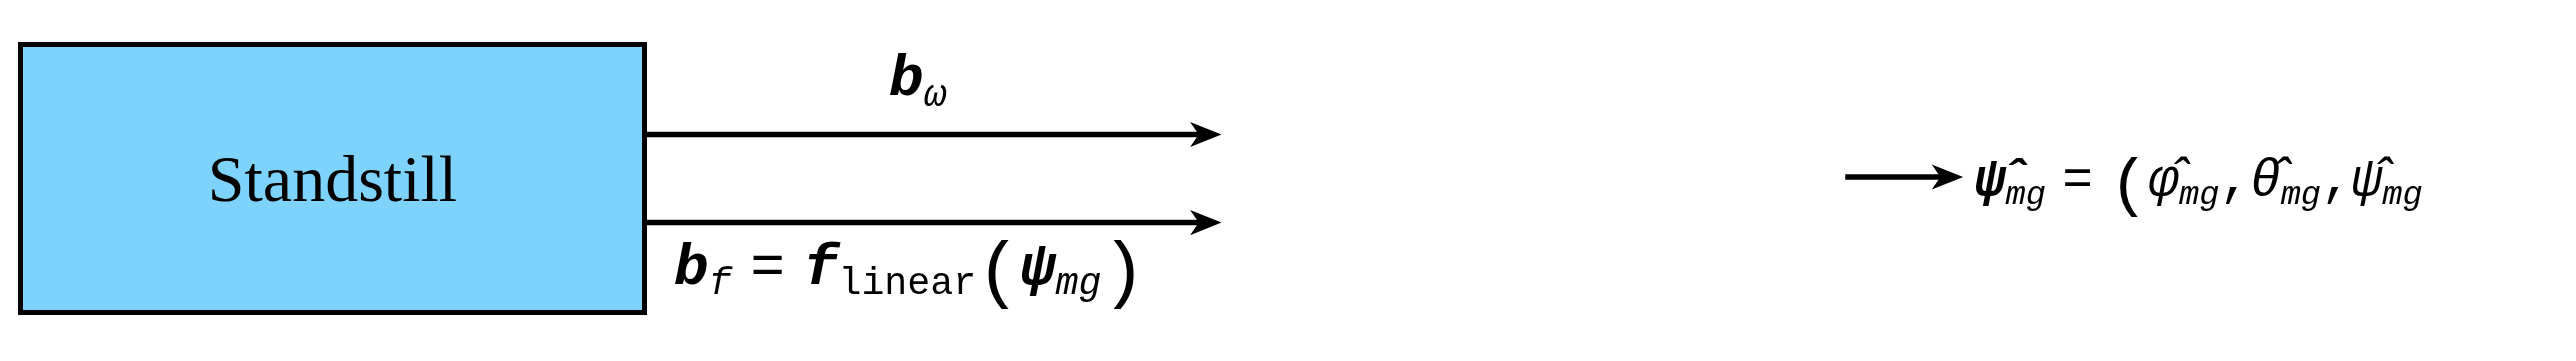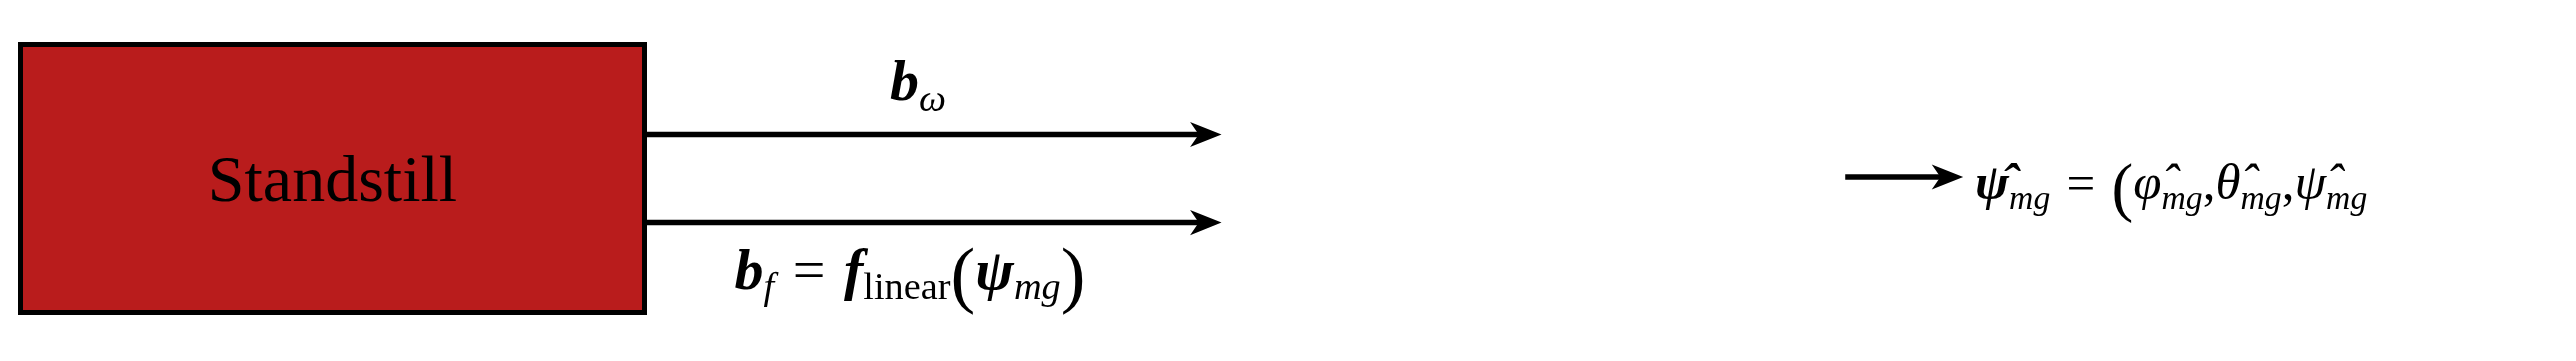--- a/index.html
+++ b/index.html
@@ -20,38 +20,38 @@
   }
   .connectors {
     position: absolute;
     left: 0; top: 0;
     width: 2576px;
     height: 361px;
   }
   .box {
     position: absolute;
     box-sizing: border-box;
-    background: #b91c1c;
+    background: #7dd3fc;
     border: 5.5px solid #000000;
     display: flex;
     align-items: center;
     justify-content: center;
     text-align: center;
   }
   .box-standstill  { left: 18px;   top: 42px; width: 629px; height: 273px; }
   .box-calibration { left: 1220px; top: 42px; width: 626px; height: 273px; }
   .box-label {
     font-size: 66px;
     line-height: 68px;
     color: #000000;
     white-space: nowrap;
   }
   .formula {
     position: absolute;
-    font-family: Liberation Serif, serif;
+    font-family: Liberation Mono, monospace;
     font-size: 58px;
     white-space: nowrap;
     color: #000000;
   }
   .formula .bi { font-style: italic; font-weight: bold; }
   .formula .it { font-style: italic; font-weight: normal; }
   .formula .up { font-style: normal; font-weight: normal; }
   .formula .sub {
     font-size: 0.66em;
     vertical-align: -0.28em;

